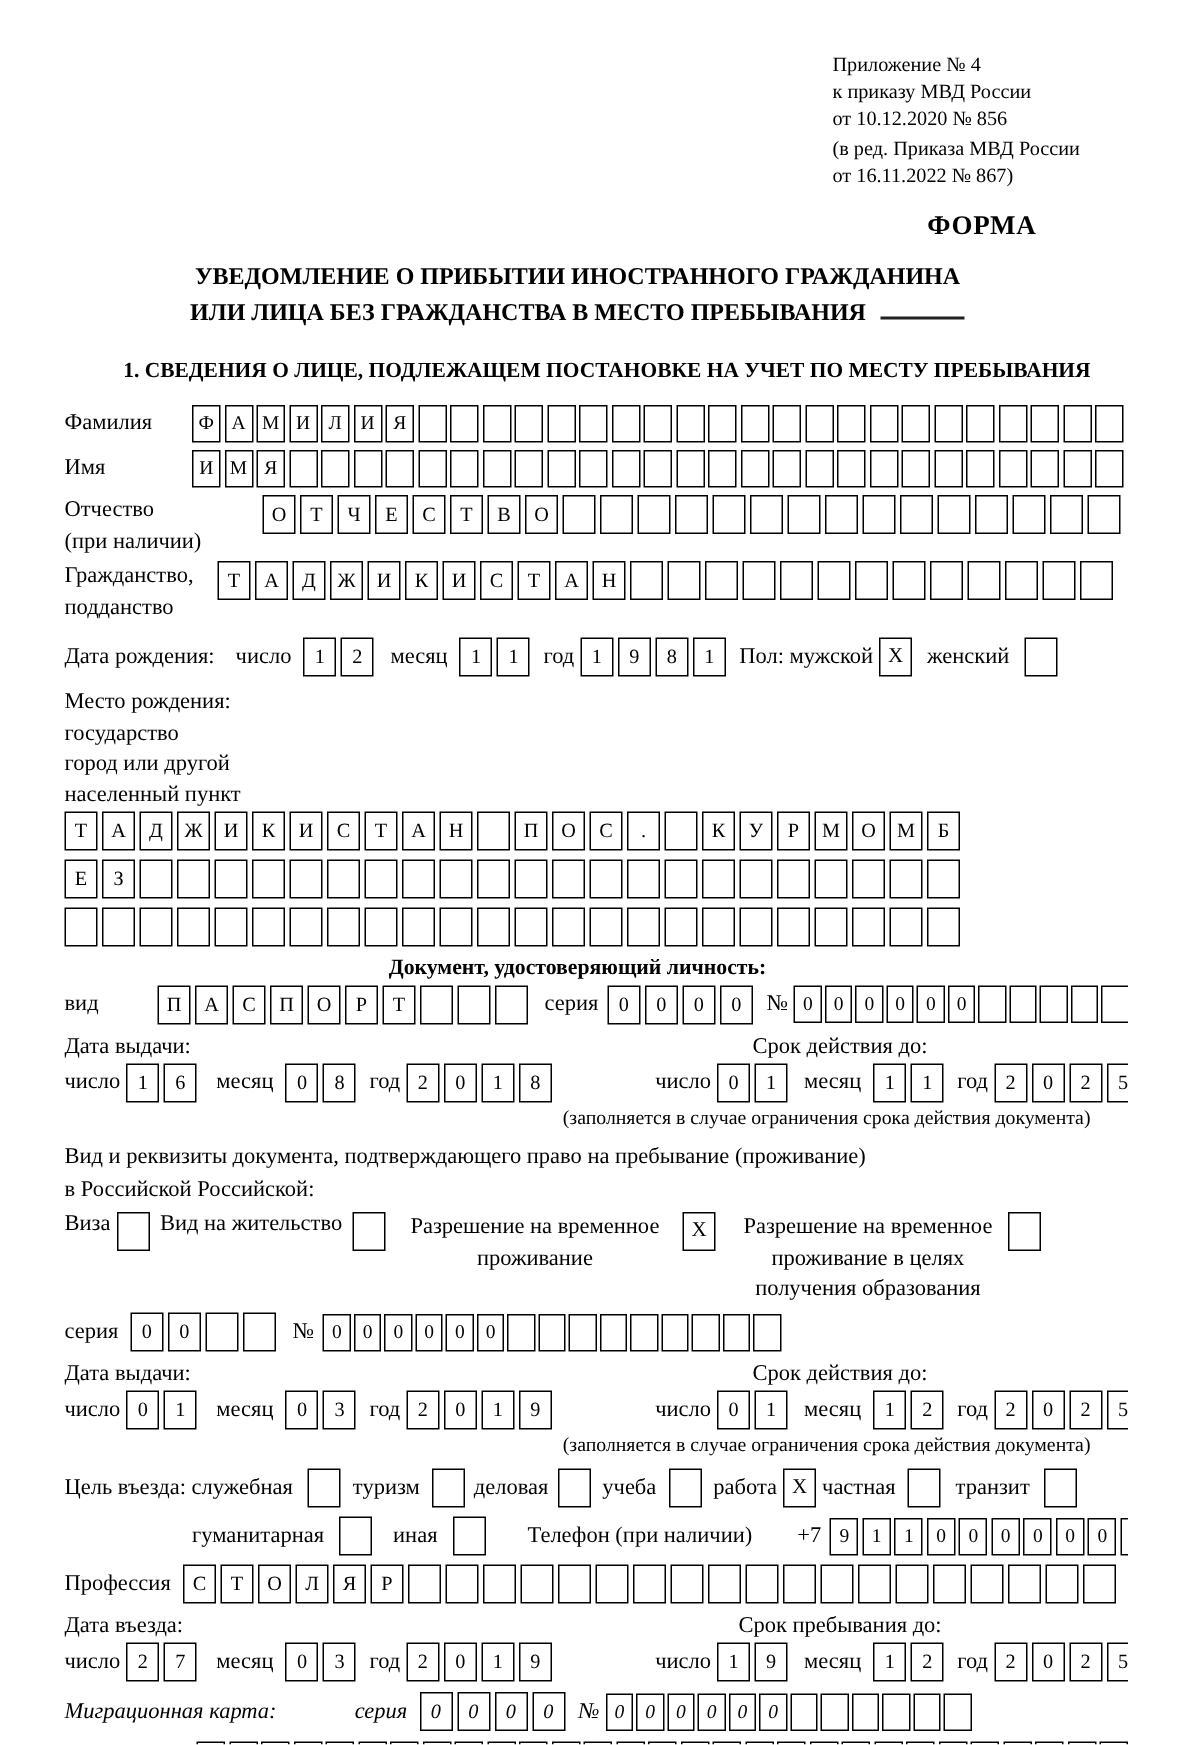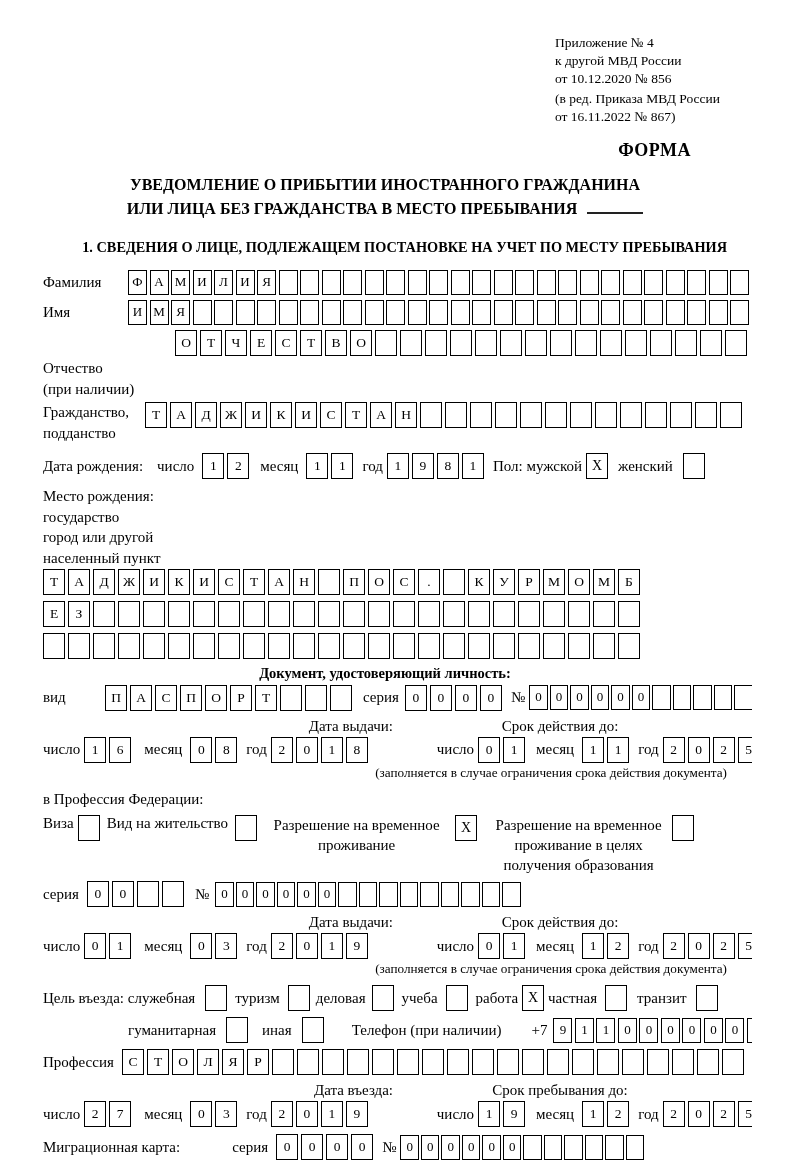--- a/index.html
+++ b/index.html
@@ -19,36 +19,36 @@
   .cells{display:flex;flex:0 0 auto;}
   .cell{flex:0 0 auto;width:19px;height:25px;border:1.5px solid #000;box-sizing:border-box;
     margin-right:2.5px;text-align:center;font-size:13px;line-height:22px;}
   .w .cell{width:22px;height:26px;margin-right:3px;font-size:13.5px;line-height:23px;}
   .sm .cell{width:18.5px;margin-right:2px;}
   .checkbox{display:inline-block;flex:0 0 auto;width:22px;height:26px;border:1.5px solid #000;
     box-sizing:border-box;text-align:center;font-size:14px;line-height:23px;vertical-align:middle;}
   .stack>.cells{margin-bottom:6px;}
   .center-b{font-weight:bold;text-align:center;font-size:14.5px;margin-top:6px;}
   .dheads{display:flex;margin-top:7px;font-size:15px;font-weight:normal;}
-  .dh-left{width:350px;text-align:right;}
+  .dh-left{width:350px;text-align:left;}
   .dh-right{flex:1;text-align:center;}
   .note{font-size:13.2px;text-align:right;margin-top:2px;}
   .ml4{margin-left:4px;}.ml6{margin-left:6px;}.ml8{margin-left:8px;}.ml10{margin-left:10px;}
   .ml14{margin-left:14px;}.ml20{margin-left:7px;font-family:Liberation Serif, serif;}
   .intro{font-size:15px;margin-top:8px;line-height:1.45;}
   .optlbl{text-align:center;line-height:1.35;}
 </style>
 </head>
 <body>
 
 <div class="page">
 
   <div class="hdr">
     <div>Приложение № 4</div>
-    <div>к другой МВД России</div>
+    <div>к приказу МВД России</div>
     <div>от 10.12.2020 № 856</div>
     <div class="gap">(в ред. Приказа МВД России</div>
     <div>от 16.11.2022 № 867)</div>
   </div>
 
   <div class="forma">ФОРМА</div>
 
   <div class="title">
     <div>УВЕДОМЛЕНИЕ О ПРИБЫТИИ ИНОСТРАННОГО ГРАЖДАНИНА</div>
     <div><span>ИЛИ ЛИЦА БЕЗ ГРАЖДАНСТВА В МЕСТО ПРЕБЫВАНИЯ</span><span class="blankline"></span></div>
@@ -122,21 +122,21 @@
         <span class="cell"></span>
         <span class="cell"></span>
         <span class="cell"></span>
         <span class="cell"></span>
         <span class="cell"></span>
         <span class="cell"></span>
       </div>
   </div>
 
   <div class="row top">
-    <div class="lbl" style="width:132px;line-height:1.4;margin-top:28px;">
+    <div class="lbl" style="width:132px;line-height:1.4;">
       <div>Отчество</div>
       <div>(при наличии)</div>
     </div>
     <div class="cells w">
         <span class="cell">О</span>
         <span class="cell">Т</span>
         <span class="cell">Ч</span>
         <span class="cell">Е</span>
         <span class="cell">С</span>
         <span class="cell">Т</span>
@@ -383,21 +383,22 @@
     <div class="cells w ml4">
         <span class="cell">2</span>
         <span class="cell">0</span>
         <span class="cell">2</span>
         <span class="cell">5</span>
       </div>
   </div>
   <div class="note">(заполняется в случае ограничения срока действия документа)</div>
 
   <div class="intro">
-    <div>в Профессия Федерации:</div>
+    <div>Вид и реквизиты документа, подтверждающего право на пребывание (проживание)</div>
+    <div>в Российской Российской:</div>
   </div>
 
   <div class="row top" style="margin-top:4px;">
     <span class="lbl">Виза</span>
     <span class="checkbox ml4"></span>
     <span class="lbl ml20">Вид на жительство</span>
     <span class="checkbox ml20"></span>
     <div class="optlbl ml20" style="width:185px;">
       <div>Разрешение на временное</div>
       <div>проживание</div>
@@ -584,21 +585,21 @@
       </div>
     <span class="lbl ml6">год</span>
     <div class="cells w ml4">
         <span class="cell">2</span>
         <span class="cell">0</span>
         <span class="cell">2</span>
         <span class="cell">5</span>
       </div>
   </div>
 
-  <div class="row" style="margin-top:7px;">
+  <div class="row" style="margin-top:7px;font-style:italic;">
     <span class="lbl">Миграционная карта:</span>
     <span class="lbl" style="margin-left:52px;">серия</span>
     <div class="cells w ml8">
         <span class="cell">0</span>
         <span class="cell">0</span>
         <span class="cell">0</span>
         <span class="cell">0</span>
       </div>
     <span class="lbl ml6">№</span>
     <div class="cells sm ml4">

